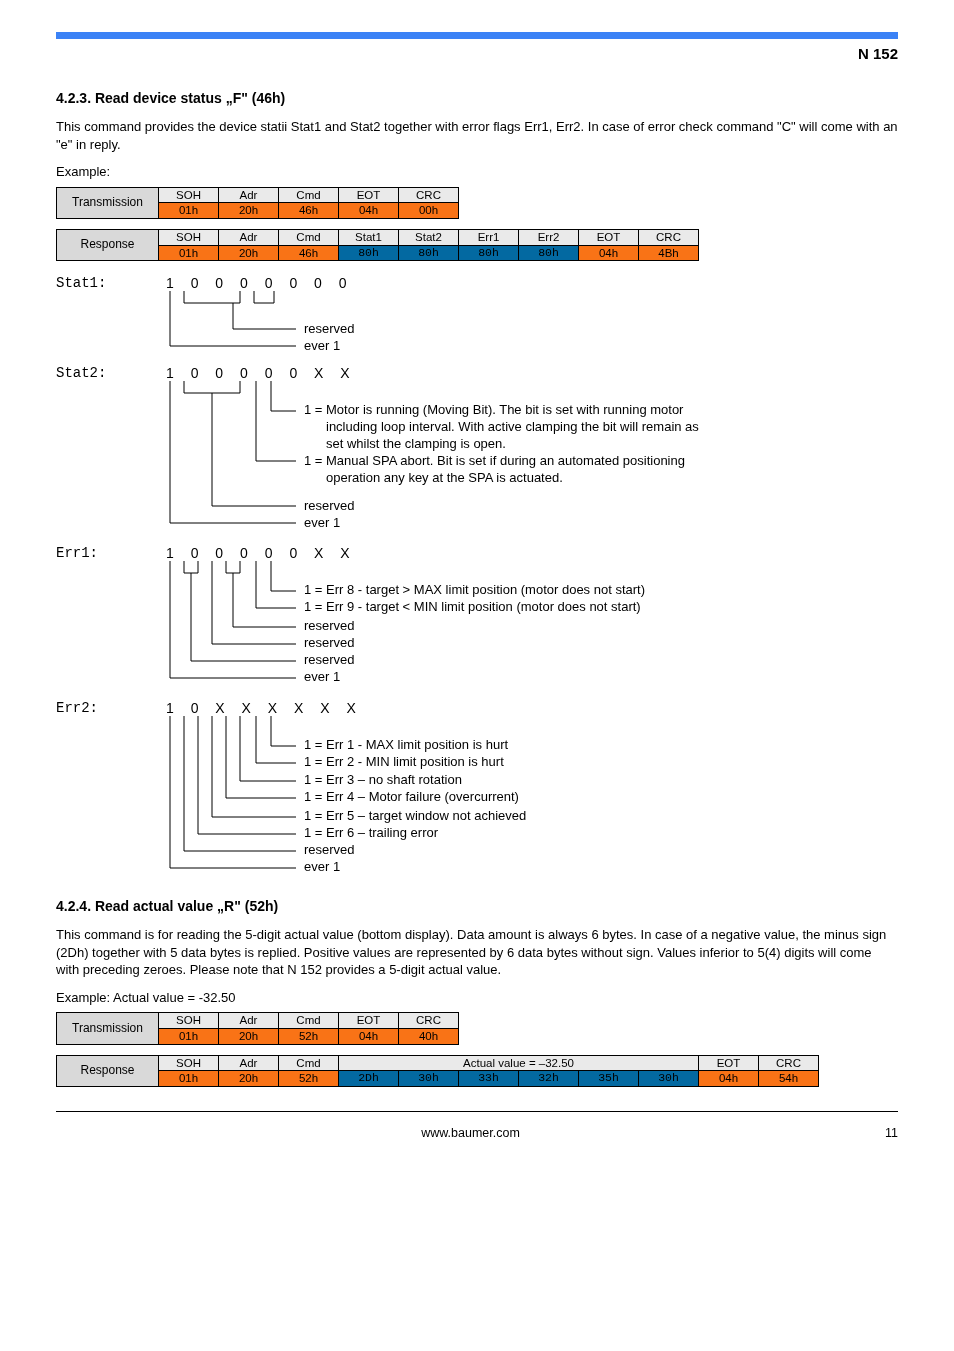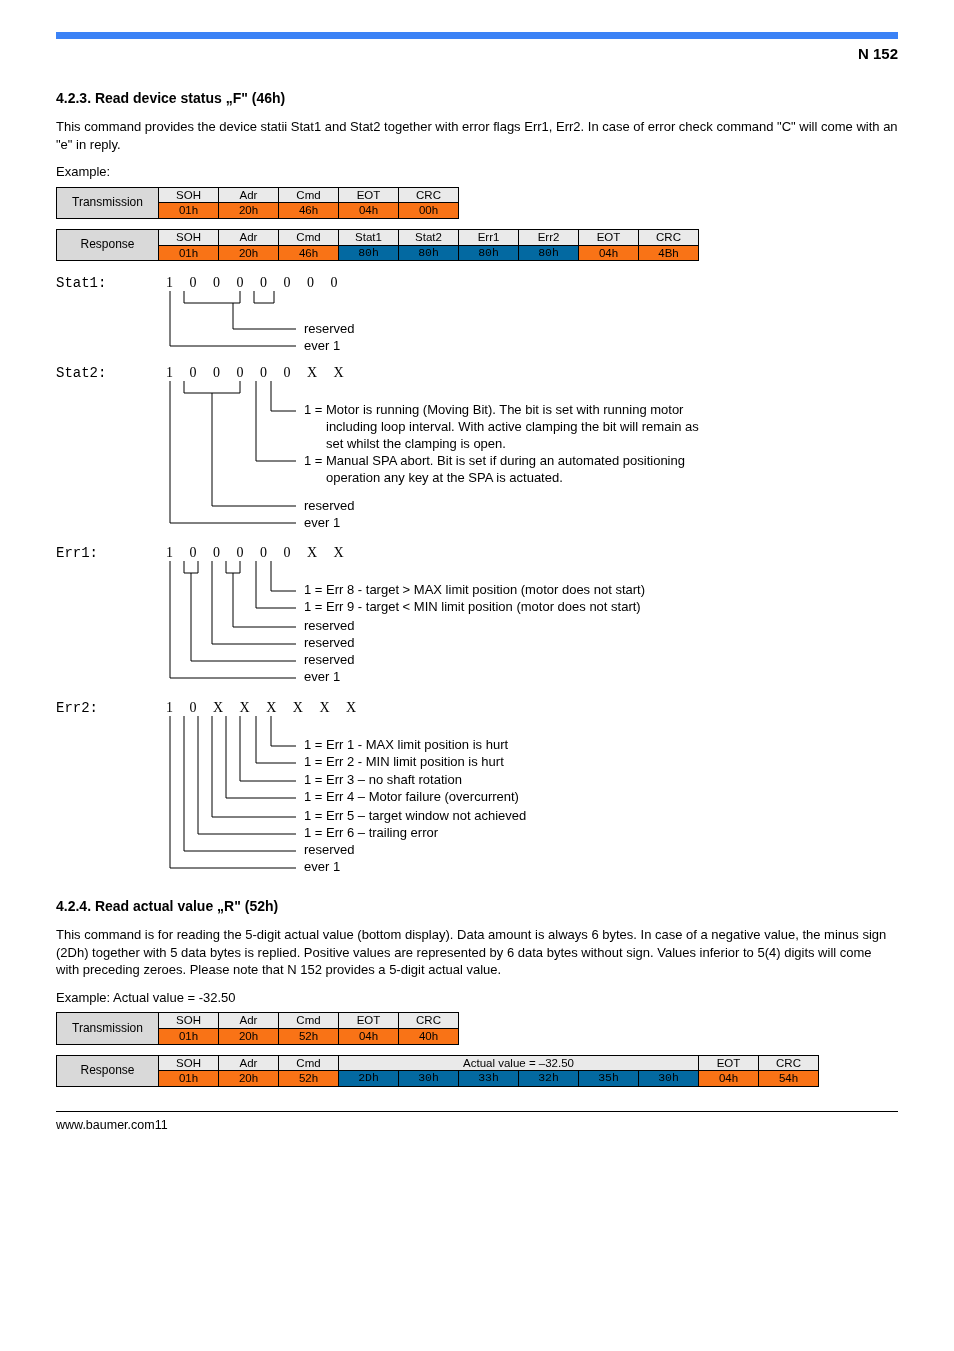--- a/index.html
+++ b/index.html
@@ -55,37 +55,37 @@
   .protowrap { margin-bottom: 10px; }
   .statblock { margin-top: 14px; }
   .statrow { display: flex; align-items: flex-start; }
   .statlabel {
     font-family: "Courier New", monospace;
     font-size: 14px;
     width: 110px;
     padding-top: 0;
   }
   .bits {
-    font-family: Liberation Serif, serif;
+    font-family: Liberation Sans, sans-serif;
     font-size: 14px;
     letter-spacing: 6.5px;
     white-space: pre;
   }
   .svgbox { display: block; }
   .desc {
     font-family: Arial, Helvetica, sans-serif;
     font-size: 13px;
     line-height: 1.35;
   }
   .footer {
     border-top: 1px solid #000;
     margin-top: 24px;
-    padding-top: 6px;
+    padding-top: 14px;
     display: flex;
-    justify-content: flex-start;
+    justify-content: space-between;
     font-size: 12.5px;
   }
 </style>
 </head>
 <body>
 
 <div class="page">
   <div class="topline">N 152</div>
 
   <h3><span>4.2.3.</span> <span>Read device status „F" (46h)</span></h3>

